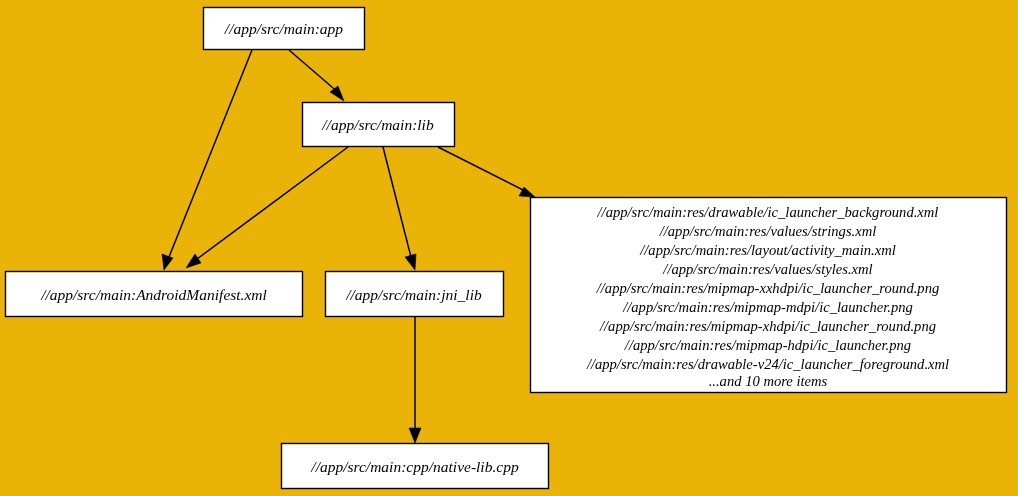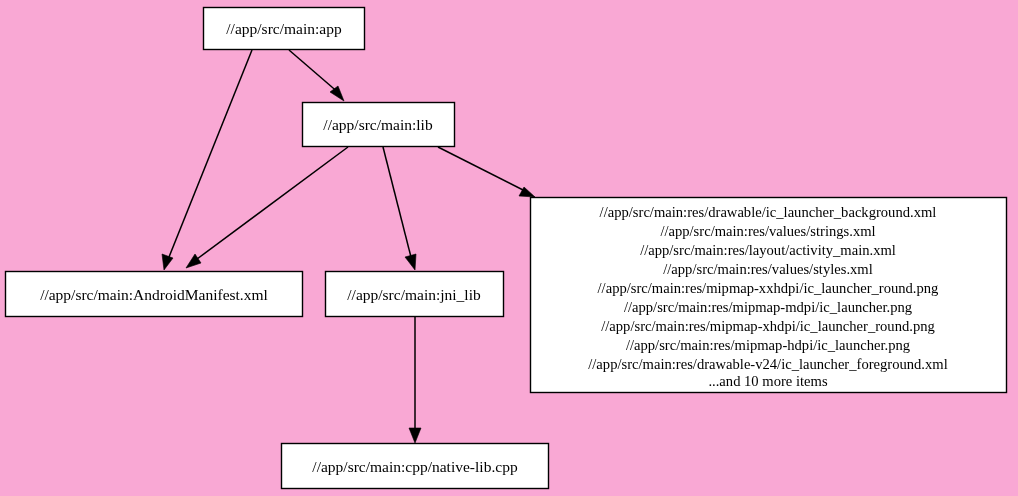--- a/index.html
+++ b/index.html
@@ -10,21 +10,22 @@
   body {
     width: 1018px;
     height: 496px;
     font-family: "Liberation Serif", "DejaVu Serif", serif;
     overflow: hidden;
   }
   #graph-canvas {
     position: relative;
     width: 1018px;
     height: 496px;
-    background: #f9a8d4;
+    background: #eab308;
+    font-style: italic;
   }
   svg.graph-svg {
     position: absolute;
     left: 0;
     top: 0;
     width: 1018px;
     height: 496px;
   }
   .node-box {
     fill: #ffffff;

